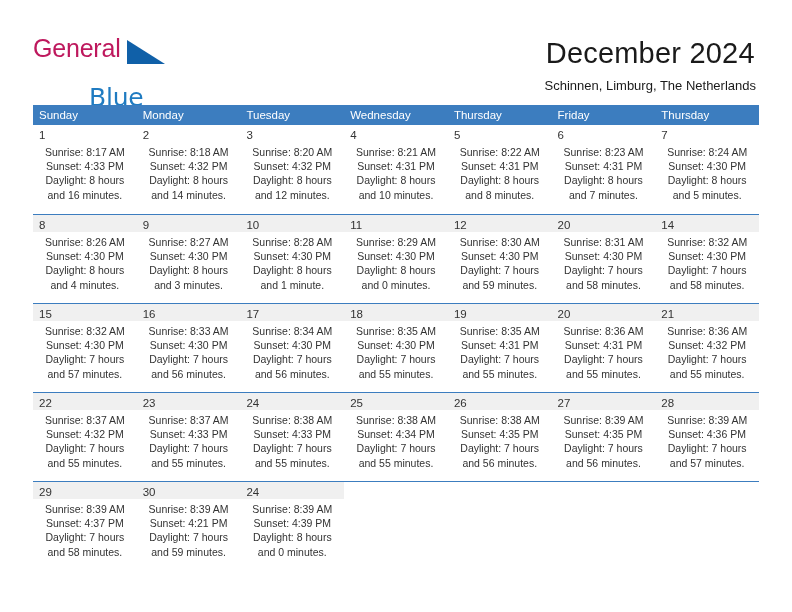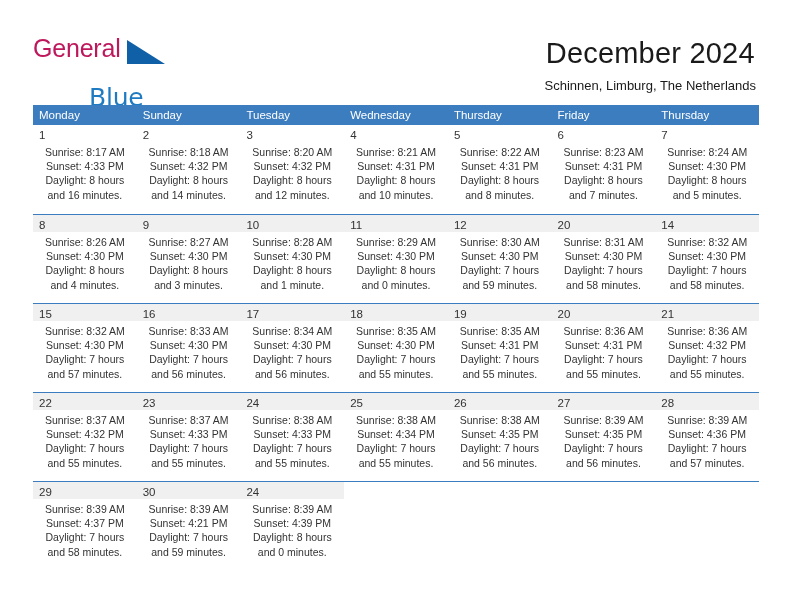--- a/index.html
+++ b/index.html
@@ -175,22 +175,22 @@
 
     <div class="title-block">
       <div class="cal-title">December 2024</div>
       <div class="cal-subtitle">Schinnen, Limburg, The Netherlands</div>
     </div>
 
   </div>
 
   <div class="calendar">
     <div class="dow-row" id="dow-row">
+        <div class="dow-cell">Sunday</div>
         <div class="dow-cell">Monday</div>
-        <div class="dow-cell">Sunday</div>
         <div class="dow-cell">Tuesday</div>
         <div class="dow-cell">Wednesday</div>
         <div class="dow-cell">Thursday</div>
         <div class="dow-cell">Friday</div>
         <div class="dow-cell">Thursday</div>
       </div>
     <div id="weeks-container">
         <div class="week-row first">
           <div class="day-cell">
             <div class="daynum-strip"><span class="daynum">1</span></div>

